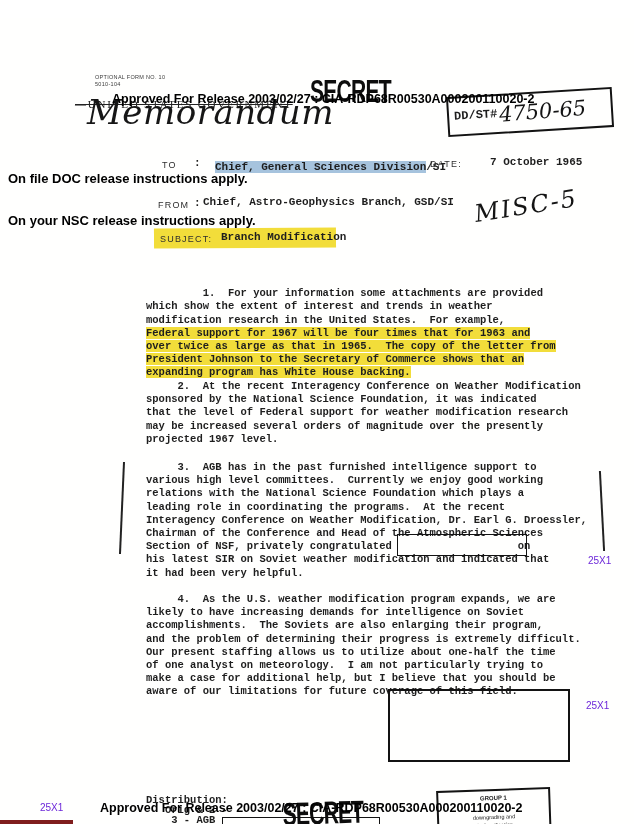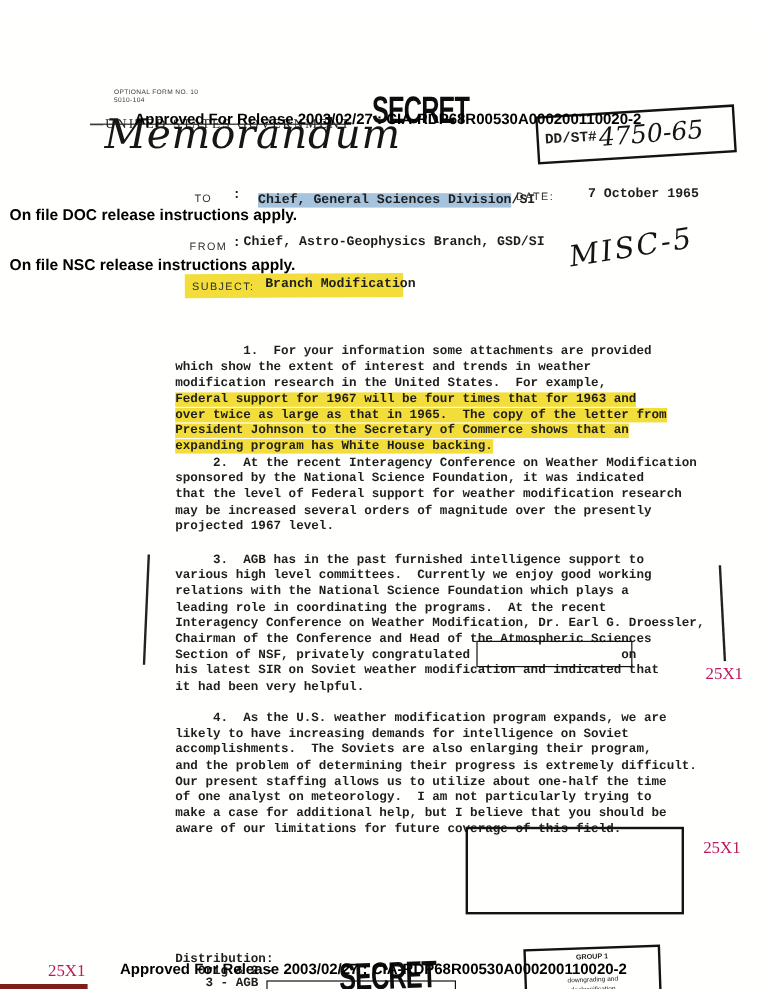--- a/index.html
+++ b/index.html
@@ -22,21 +22,21 @@
   .memo-title{font-family:"DejaVu Serif",serif;font-style:italic;font-size:34px;color:#161616;letter-spacing:.5px;}
   .usgov{font-family:"Liberation Serif",serif;font-size:11px;letter-spacing:1.8px;color:#232323;
          text-decoration:line-through;white-space:nowrap;}
   .formno{font-family:"Liberation Sans",sans-serif;font-size:5.5px;line-height:7px;color:#3a3a3a;letter-spacing:.3px;}
   .hl-y{background:#f2dd3a;}
   .hl-b{background:#a6c3dd;}
   .band-y{background:#f2dd3a;}
   .rbox{border:1.6px solid #131313;background:transparent;}
   .rbox2{border:2px solid #131313;background:transparent;}
   .mline{width:2px;background:#222;}
-  .m25{font-family:Liberation Serif, serif;font-size:14px;color:#be185d;white-space:nowrap;}
+  .m25{font-family:Liberation Sans, sans-serif;font-size:10px;color:#6d28d9;white-space:nowrap;}
   .chip{background:#7f1d1d;color:#fff;font-weight:normal;font-size:10px;line-height:22px;padding-left:7px;}
   .grp{font-family:"Liberation Sans",sans-serif;color:#1a1a1a;text-align:center;white-space:nowrap;}
 </style>
 </head>
 <body>
 
 <div class="page">
 
   <div class="abs formno" style="left:95px;top:56px;">
     <span style="display:block;">OPTIONAL FORM NO. 10</span>
@@ -63,21 +63,21 @@
   </div>
   <div class="abs lbl" style="left:430px;top:141px;">DATE:</div>
   <div class="abs tw hdrval" style="left:490px;top:138px;">7 October 1965</div>
 
   <div class="abs ovl" style="left:8px;top:153px;z-index:6;">On file DOC release instructions apply.</div>
 
   <div class="abs lbl" style="left:158px;top:182px;">FROM</div>
   <div class="abs tw hdrval" style="left:194px;top:179px;">:</div>
   <div class="abs tw hdrval" style="left:203px;top:178px;">Chief, Astro-Geophysics Branch, GSD/SI</div>
 
-  <div class="abs ovl" style="left:8px;top:195px;z-index:6;">On file NSC release instructions apply.</div>
+  <div class="abs ovl" style="left:8px;top:195px;z-index:6;">On your NSC release instructions apply.</div>
 
   <div class="abs hand" style="left:474px;top:174px;font-size:24px;letter-spacing:2px;transform:rotate(-9deg);">MISC-5</div>
 
   <div class="abs band-y" style="left:154px;top:210px;width:182px;height:20px;transform:rotate(-.3deg);"></div>
   <div class="abs lbl" style="left:160px;top:216px;">SUBJECT:</div>
   <div class="abs tw hdrval" style="left:221px;top:213px;">Branch Modification</div>
 
   <div class="abs tw pre" style="left:146px;top:256px;">
     <span>     1.  For your information some attachments are provided
 which show the extent of interest and trends in weather

